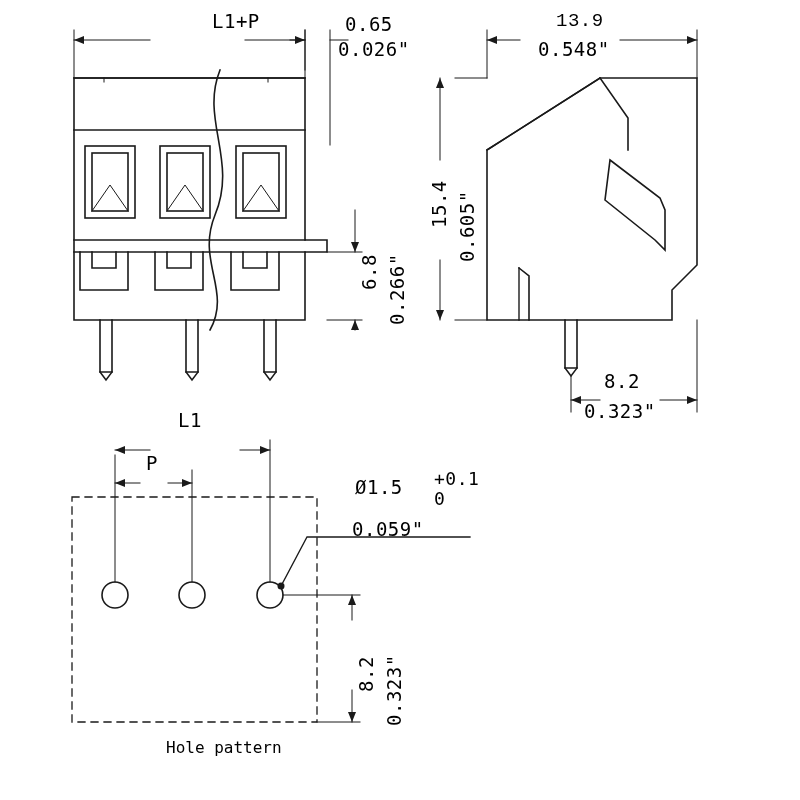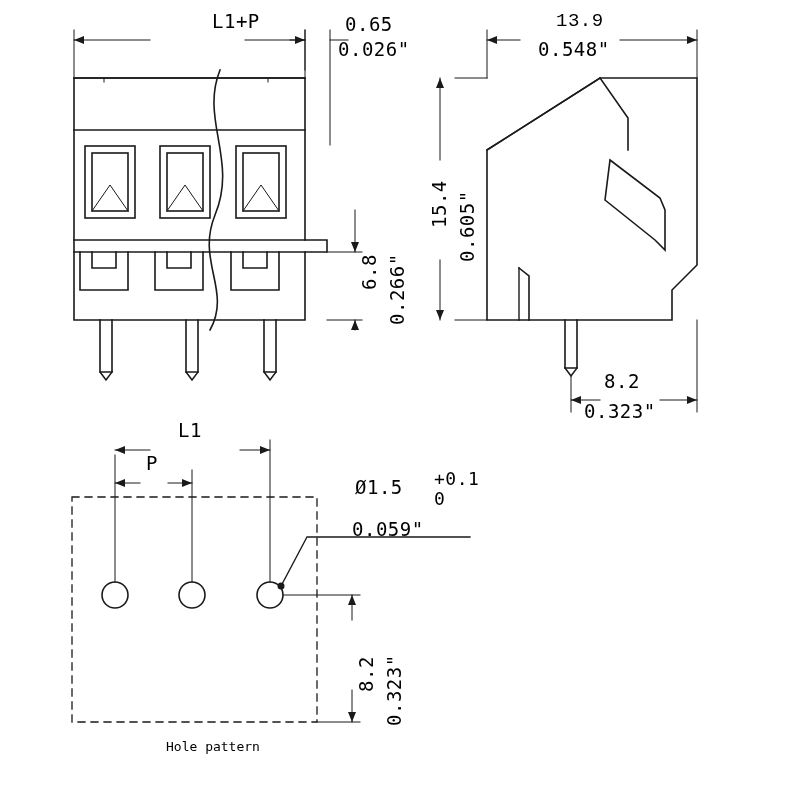--- a/index.html
+++ b/index.html
@@ -29,21 +29,21 @@
   .lbl {
     position: absolute;
     font-family: "DejaVu Sans Mono", monospace;
     font-size: 19px;
     letter-spacing: 0.5px;
     color: #000000;
     white-space: pre;
     line-height: 1;
   }
   .lbl.small {
-    font-size: 13px;
+    font-size: 16px;
     letter-spacing: 0px;
   }
   .lbl.tiny {
     font-size: 18px;
   }
   .rot {
     transform-origin: 0 0;
     transform: rotate(-90deg);
   }
 </style>
@@ -188,21 +188,21 @@
 
   <div class="lbl" style="left:556px; top:12px;font-family:Liberation Mono, monospace;">13.9</div>
   <div class="lbl" style="left:538px; top:40px;">0.548"</div>
 
   <div class="lbl rot" style="left:430px; top:228px;">15.4</div>
   <div class="lbl rot" style="left:458px; top:262px;">0.605"</div>
 
   <div class="lbl" style="left:604px; top:372px;">8.2</div>
   <div class="lbl" style="left:584px; top:402px;">0.323"</div>
 
-  <div class="lbl" style="left:178px; top:421px;">L1</div>
+  <div class="lbl" style="left:178px; top:411px;">L1</div>
   <div class="lbl" style="left:146px; top:454px;">P</div>
 
   <div class="lbl" style="left:355px; top:478px;text-align:right;">Ø1.5</div>
   <div class="lbl tiny" style="left:434px; top:470px;">+0.1</div>
   <div class="lbl tiny" style="left:434px; top:490px;">0</div>
   <div class="lbl" style="left:352px; top:520px;">0.059"</div>
 
   <div class="lbl rot" style="left:357px; top:692px;">8.2</div>
   <div class="lbl rot" style="left:385px; top:726px;">0.323"</div>
 

